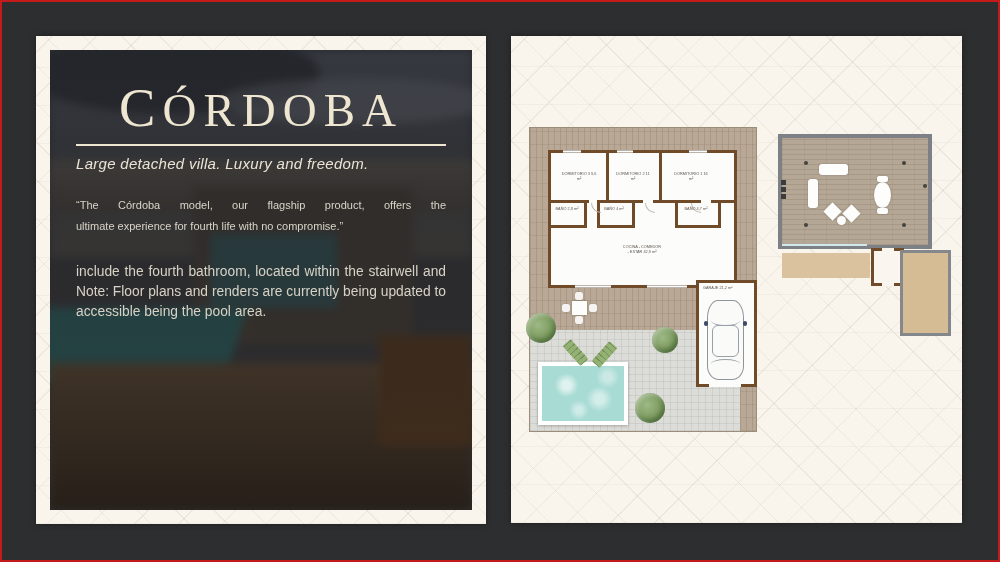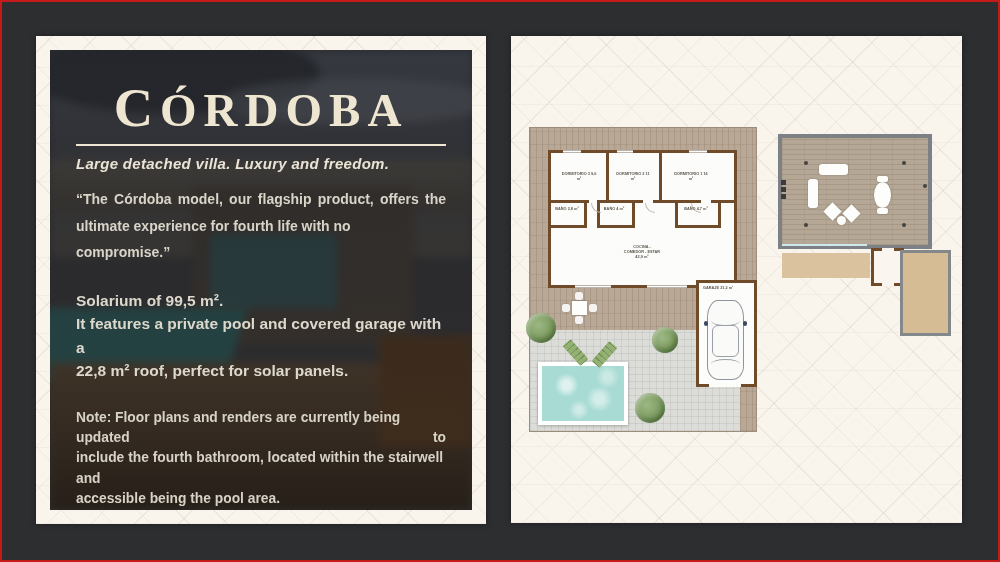--- a/index.html
+++ b/index.html
@@ -1,16 +1,16 @@
 <!DOCTYPE html>
 <html><head>
 <meta charset="utf-8">
 <style>
   html,body{margin:0;padding:0;background:#1c1c1e;}
-  .viewport{position:relative;width:996px;height:558px;border:2px solid #c41a1a;background:#2d2e30;overflow:hidden;font-family:"Liberation Sans",sans-serif;font-weight:bold;}
+  .viewport{position:relative;width:996px;height:558px;border:2px solid #c41a1a;background:#2d2e30;overflow:hidden;font-family:"Liberation Sans",sans-serif;}
   .card{position:absolute;background:#f9f4ec;box-shadow:0 0 6px rgba(0,0,0,0.35);}
   .card::before{content:"";position:absolute;inset:0;pointer-events:none;background:
     repeating-linear-gradient(45deg, rgba(165,152,134,0.14) 0 1px, transparent 1px 27px),
     repeating-linear-gradient(-45deg, rgba(165,152,134,0.14) 0 1px, transparent 1px 31px),
     repeating-linear-gradient(0deg, rgba(165,152,134,0.08) 0 1px, transparent 1px 38px);}
   .card-left{left:34px;top:34px;width:450px;height:488px;}
   .card-right{left:509px;top:34px;width:451px;height:487px;}
 
   
   .photo{position:absolute;inset:14px;background:#3a3b3f;overflow:hidden;}
@@ -25,21 +25,21 @@
   .ph-pool{left:-4%;top:56%;width:48%;height:16%;background:#2c6263;transform:skewX(-18deg);}
   .ph-deck{left:0;bottom:0;width:100%;height:32%;background:linear-gradient(180deg,#5c4834,#2c231b);}
   .ph-garage{right:0;bottom:14%;width:22%;height:24%;background:repeating-linear-gradient(90deg,#5a3c22 0 6px,#4a301a 6px 8px);}
   .ph-overlay{position:absolute;inset:0;background:linear-gradient(180deg,rgba(24,26,31,0.55),rgba(30,25,20,0.40));}
 
   .content{position:relative;z-index:2;height:100%;box-sizing:border-box;padding:14px 26px;color:#ddd8cc;}
   .title{font-family:"Liberation Serif",serif;font-size:47px;letter-spacing:7px;text-transform:uppercase;text-align:center;color:#efe6d1;margin-top:14px;line-height:1.1;}
   .title::first-letter{font-size:1.16em;}
   .divider{height:2px;background:#efe6d1;margin:6px 0 9px 0;}
   .subtitle{font-style:italic;font-size:15px;text-align:left;color:#eae4d6;letter-spacing:.3px;}
-  .quote{margin-top:14px;font-size:14px;line-height:1.9;color:#d9d4c8;}
+  .quote{margin-top:23px;font-size:11px;line-height:1.9;color:#d9d4c8;}
   .jl{text-align-last:justify;}
   .specs{margin-top:23px;font-size:15.5px;line-height:1.52;color:#ddd8cc;}
   .note{margin-top:25px;font-size:13.8px;line-height:1.47;color:#d7d2c6;}
 
   
   .fp{position:absolute;inset:0;}
   .plot{position:absolute;left:18px;top:91px;width:228px;height:305px;background:#b8a895;border:1px solid #9c8d7a;box-sizing:border-box;
     background-image:repeating-linear-gradient(90deg, rgba(88,68,48,0.15) 0 1px, transparent 1px 6px),
                      repeating-linear-gradient(0deg, rgba(88,68,48,0.10) 0 1px, transparent 1px 13px);}
   .patio{position:absolute;left:19px;top:294px;width:210px;height:101px;background:#dcdcd9;
@@ -106,29 +106,24 @@
       <div class="content">
         <div class="title">Córdoba</div>
         <div class="divider"></div>
         <div class="subtitle">Large detached villa. Luxury and freedom.</div>
 
         <div class="quote">
           <div class="jl">“The Córdoba model, our flagship product, offers the</div>
           <div>ultimate experience for fourth life with no compromise.”</div>
         </div>
 
-        <div class="specs">
-          <div>Solarium of 99,5 m².</div>
-          <div>It features a private pool and covered garage with a</div>
-          <div>22,8 m² roof, perfect for solar panels.</div>
-        </div>
 
         <div class="note">
+          <div class="jl">include the fourth bathroom, located within the stairwell and</div>
           <div class="jl">Note: Floor plans and renders are currently being updated to</div>
-          <div class="jl">include the fourth bathroom, located within the stairwell and</div>
           <div>accessible being the pool area.</div>
         </div>
       </div>
     </div>
   </div>
 
   <div class="card card-right">
     <div class="fp">
 
       <div class="plot"></div>

